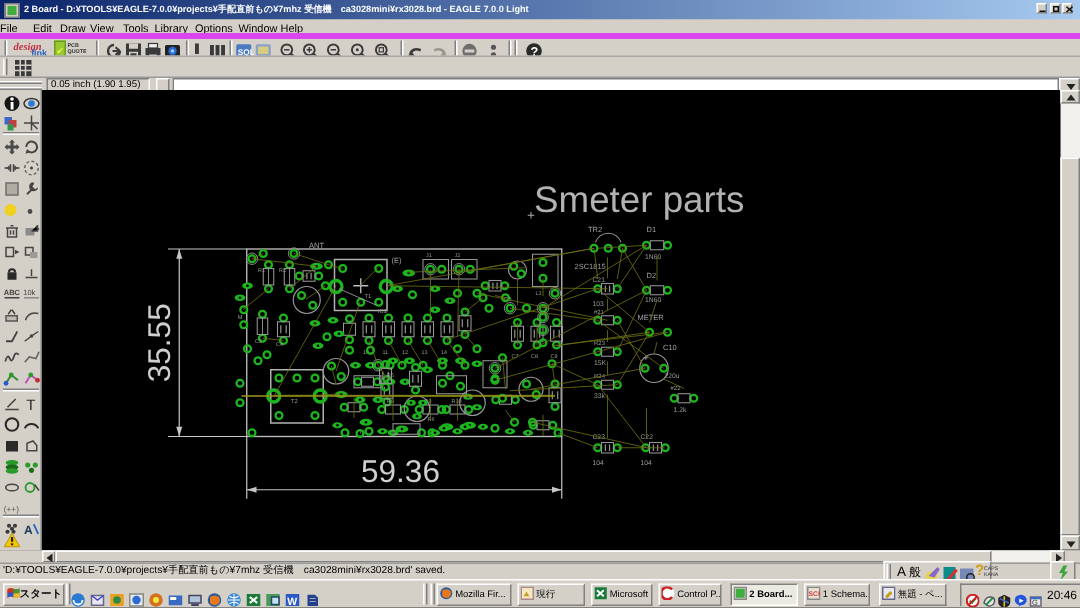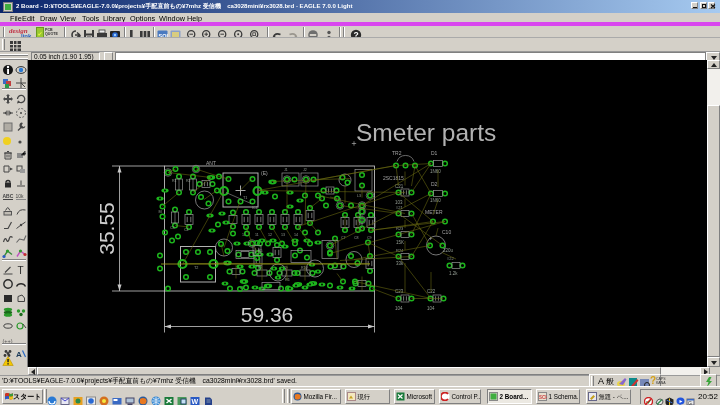--- a/index.html
+++ b/index.html
@@ -21,21 +21,21 @@
       <div class="abs" style="left:1px;top:1px;width:4px;height:3.5px;border:1px solid #111;border-top-width:1.5px"></div>
     </div>
  <div class="abs bevel" style="left:708px;top:2px;width:7px;height:6.5px;background:#d4d0c8">
       <svg width="6" height="5" style="position:absolute;left:0.5px;top:0.5px">
         <path d="M1 0.5 L5 4 M5 0.5 L1 4" stroke="#111" stroke-width="1.1"></path>
       </svg>
     </div>
 </div>
 
 <div class="abs" style="left:0;top:13px;width:720px;height:9px;font-size:7.3px;color:#000;background:#d4d0c8">
- <span class="abs" style="left:10px;top:0.5px"><u>F</u>ile</span>
+ <span class="abs" style="left:0;top:0.5px"><u>F</u>ile</span>
  <span class="abs" style="left:22px;top:0.5px"><u>E</u>dit</span>
  <span class="abs" style="left:40px;top:0.5px"><u>D</u>raw</span>
  <span class="abs" style="left:60px;top:0.5px"><u>V</u>iew</span>
  <span class="abs" style="left:82px;top:0.5px"><u>T</u>ools</span>
  <span class="abs" style="left:103px;top:0.5px"><u>L</u>ibrary</span>
  <span class="abs" style="left:130px;top:0.5px"><u>O</u>ptions</span>
  <span class="abs" style="left:159px;top:0.5px"><u>W</u>indow</span>
  <span class="abs" style="left:187px;top:0.5px"><u>H</u>elp</span>
 </div>
 
@@ -973,14 +973,14 @@
 <div class="abs" style="left:675.5px;top:5px;width:9px;height:9px"><svg width="9" height="9">
         <ellipse cx="4.5" cy="4" rx="4" ry="3.5" fill="#2255dd"></ellipse>
         <path d="M3 8.5 l1 -2 2 0z" fill="#2255dd"></path>
         <path d="M3.5 3 l3 1.5 -3 1.5z" fill="#fff"></path>
       </svg></div>
 <div class="abs" style="left:686.0px;top:5px;width:9px;height:9px"><svg width="9" height="9">
         <rect x="1" y="2" width="7" height="6" fill="#e8e8e8" stroke="#667"></rect>
         <rect x="1" y="2" width="7" height="1.5" fill="#3a6ac4"></rect>
         <text x="2" y="7.5" font-size="5" fill="#333">G</text>
       </svg></div>
-<div class="abs" style="left:698px;top:4.5px;font-size:8px">20:52</div>
+<div class="abs" style="left:698px;top:4.5px;font-size:8px">20:46</div>
 </div>
 
 </body></html>

